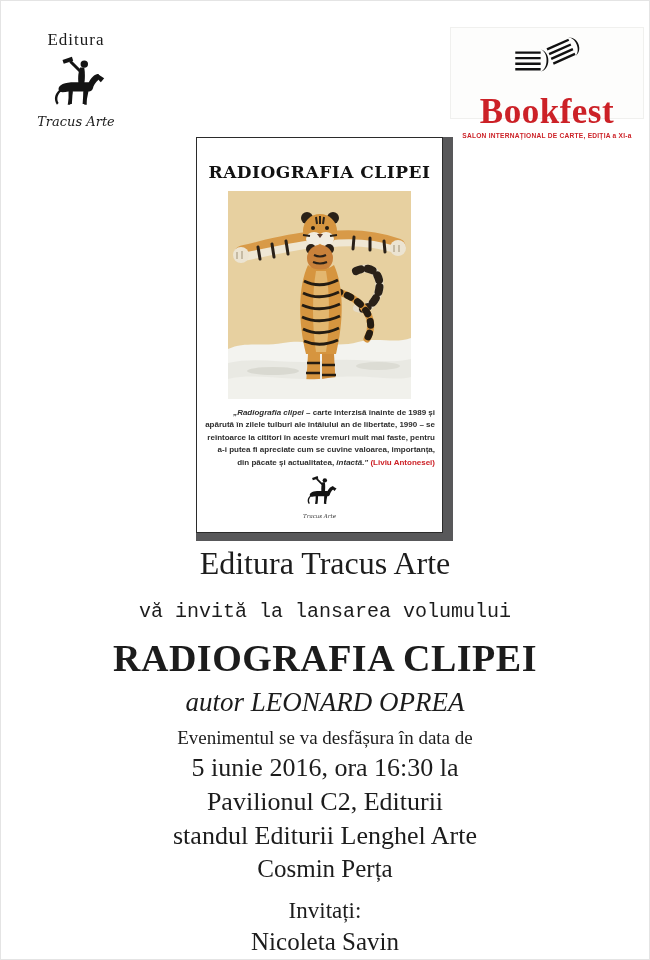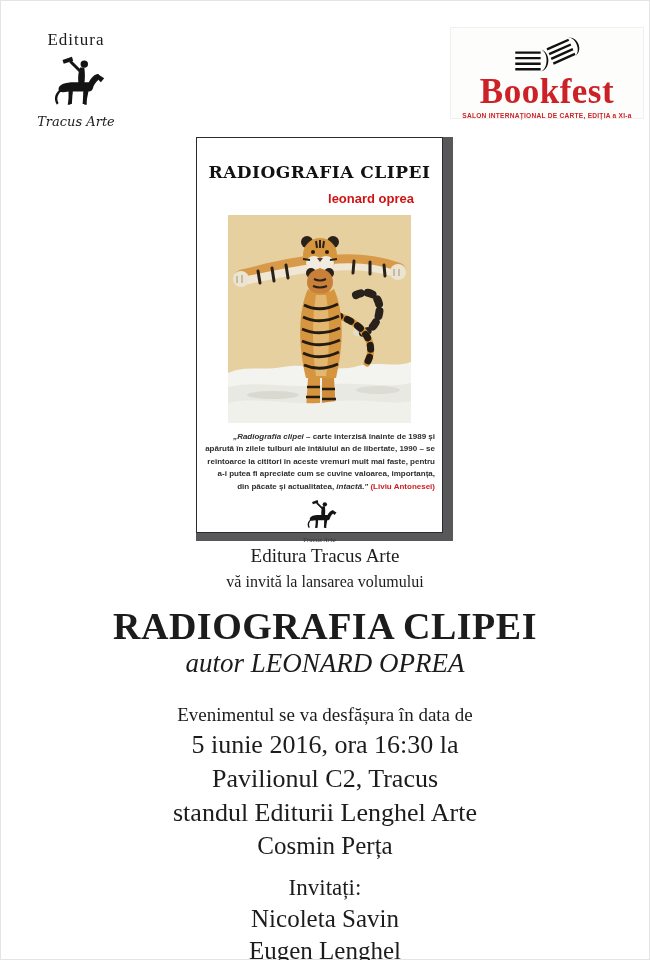--- a/index.html
+++ b/index.html
@@ -28,25 +28,25 @@
     font-family:"Liberation Sans",sans-serif;font-weight:bold;font-size:13px;}
   .tiger{display:block;margin:9px auto 0;}
   .cover-quote{margin:8px 7px 0;text-align:right;font-family:"Liberation Sans",sans-serif;
     font-weight:bold;font-size:8px;line-height:1.55;color:#2e2e2e;}
   .q-it{font-style:italic;}
   .cover-logo{margin-top:7px;text-align:center;}
   .cover-logo-label{font-family:"DejaVu Serif",serif;font-style:italic;font-size:5.5px;color:#333;margin-top:1px;}
   
   .invite{position:absolute;left:0;right:0;top:545px;text-align:center;}
   .ln{margin:0;}
-  .pub-line{font-size:19px;}
-  .invite-line{font-size:16px;margin-top:6px;}
+  .pub-line{font-size:32px;}
+  .invite-line{font-size:20px;margin-top:18px;font-family:Liberation Mono, monospace;}
   .big-title{font-size:38px;font-weight:bold;letter-spacing:.5px;margin-top:13px;}
-  .author-line{font-size:27px;font-style:italic;}
-  .ev1{font-size:19px;margin-top:25px;text-align:center;}
+  .author-line{font-size:27px;font-style:italic;margin-top:7px;}
+  .ev1{font-size:19px;margin-top:9px;text-align:center;}
   .ev-big{font-size:26px;margin-top:4px;}
   .guests-label{font-size:23px;margin-top:15px;}
   .guest{font-size:25px;margin-top:4px;}
 </style>
 </head>
 <body>
 
 <div class="poster">
 
   <div class="pub-block">
@@ -77,28 +77,27 @@
         <path d="M8,26 H40 M8,33 H40 M8,40 H40 M8,47 H40"></path>
       </g>
       <path d="M40,22 C50,25 50,46 40,50 C53,47 53,25 40,22 Z" fill="#111"></path>
       <g transform="translate(48,22) rotate(-24)">
         <g stroke="#111" stroke-width="3" fill="none">
           <path d="M0,0 H30 M0,6.5 H30 M0,13 H30 M0,19.5 H30"></path>
         </g>
         <path d="M30,-3 C39,0 39,18 30,22 C42,19 42,0 30,-3 Z" fill="#111"></path>
       </g>
     </svg>
-    <div class="bf-name" style="color:#cc2127;">Bookfest</div>
+    <div class="bf-name" style="color:#cc2127;margin-top:20px;">Bookfest</div>
     <div class="bf-tagline" style="color:#cc2127;">SALON INTERNAȚIONAL DE CARTE, EDIȚIA a XI-a</div>
   </div>
 
   <div class="cover-wrap">
     <div class="cover">
       <div class="cover-title">RADIOGRAFIA CLIPEI</div>
-      <div class="cover-author" style="color:#d01414;">leonard oprea</div>
 
       <svg class="tiger" width="183" height="208" viewBox="0 0 183 208">
         <rect width="183" height="208" fill="#e7d0a0"></rect>
         <path d="M0,158 C18,150 35,156 55,152 C80,147 105,158 130,151 C150,146 168,153 183,147 L183,208 L0,208 Z" fill="#f3f3ef"></path>
         <path d="M0,172 C30,165 60,174 95,170 C130,166 160,174 183,168 L183,208 L0,208 Z" fill="#e9e9e3"></path>
         <ellipse cx="45" cy="180" rx="26" ry="4" fill="#d9d9d1"></ellipse>
         <ellipse cx="150" cy="175" rx="22" ry="4" fill="#dcdcd4"></ellipse>
 
         <path d="M14,62 C40,56 60,50 84,48" stroke="#d89a48" stroke-width="15" fill="none" stroke-linecap="round"></path>
         <path d="M15,66 C40,61 62,56 84,53" stroke="#efe7d4" stroke-width="8" fill="none" stroke-linecap="round"></path>
@@ -160,21 +159,21 @@
     </div>
   </div>
 
   <div class="invite">
     <p class="ln pub-line">Editura Tracus Arte</p>
     <p class="ln invite-line">vă invită la lansarea volumului</p>
     <p class="ln big-title">RADIOGRAFIA CLIPEI</p>
     <p class="ln author-line">autor LEONARD OPREA</p>
     <p class="ln ev1">Evenimentul se va desfășura în data de</p>
     <p class="ln ev-big">5 iunie 2016, ora 16:30 la</p>
-    <p class="ln ev-big">Pavilionul C2, Tracus</p>
+    <p class="ln ev-big">Pavilionul C2, Editurii</p>
     <p class="ln ev-big">standul Editurii Lenghel Arte</p>
     <p class="ln guest">Cosmin Perța</p>
     <p class="ln guests-label">Invitați:</p>
     <p class="ln guest">Nicoleta Savin</p>
     <p class="ln guest">Eugen Lenghel</p>
   </div>
 
 </div>
 
 </body></html>

